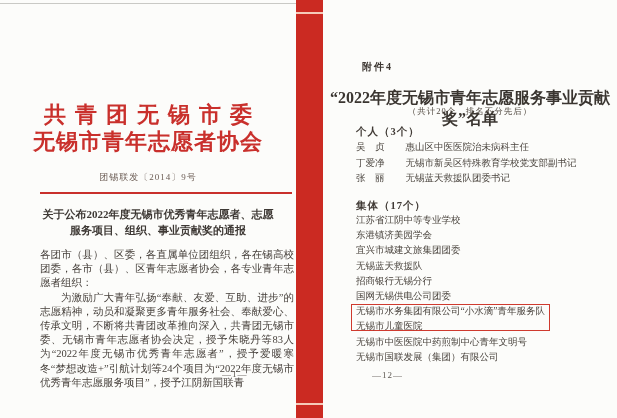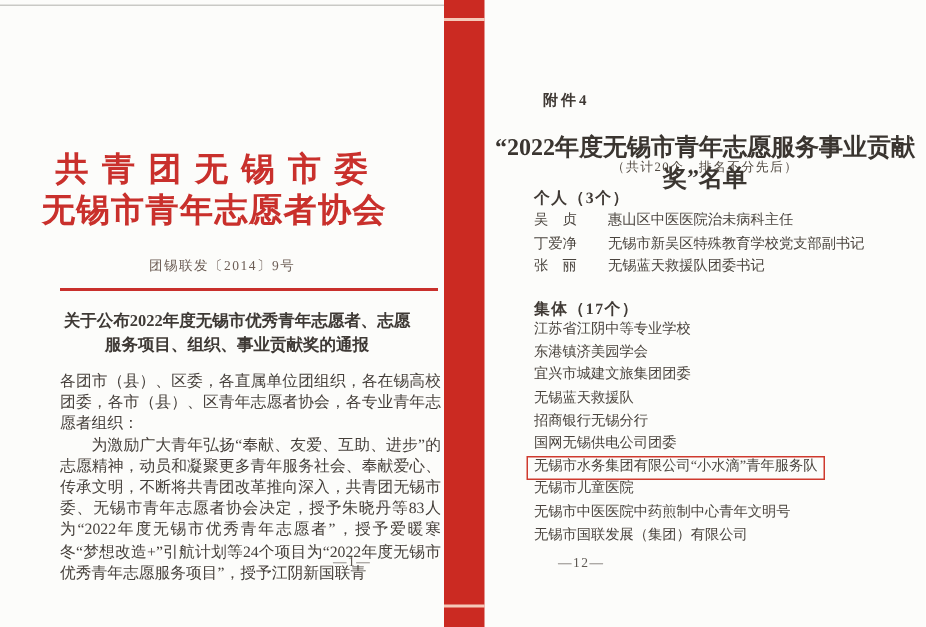--- a/index.html
+++ b/index.html
@@ -19,23 +19,22 @@
     background:#fcfcfa;
     overflow:hidden;
   }
   
   .top-hairline{
     position:absolute;left:0;top:3px;width:296px;height:1px;
     background:#c9c9c5;
   }
   .red-header{
     position:absolute;left:28px;top:102px;width:240px;
-    color:var(--accent-red);
+    text-align:center;color:var(--accent-red);
     font-weight:bold;
-    font-family:Liberation Mono, monospace;
   }
   .red-header .hl1{
     font-size:22px;letter-spacing:9px;text-indent:9px;line-height:26px;
   }
   .red-header .hl2{
     font-size:22px;letter-spacing:1px;line-height:26px;margin-top:1px;
   }
   .doc-number{
     position:absolute;left:28px;top:171px;width:240px;
     text-align:center;font-size:9px;color:#6b5c54;letter-spacing:1px;
@@ -99,21 +98,21 @@
   .ind-name{display:inline-block;width:46px;}
   .ind-title{margin-left:1px;}
   .group-rows{
     position:absolute;left:356px;top:213px;width:256px;
     font-size:9.5px;color:#4a443e;
   }
   .group-row{height:15.2px;line-height:15.2px;white-space:nowrap;}
   .group-row .boxed{
     display:inline-block;
     border:1px solid var(--highlight-box-red);
-    padding:0 4px 1px 4px;
+    padding:0 4px 12px 4px;
     margin-left:-5px;
     line-height:13px;
   }
 </style>
 </head>
 <body>
 
 <div class="stage">
 
   <div>

